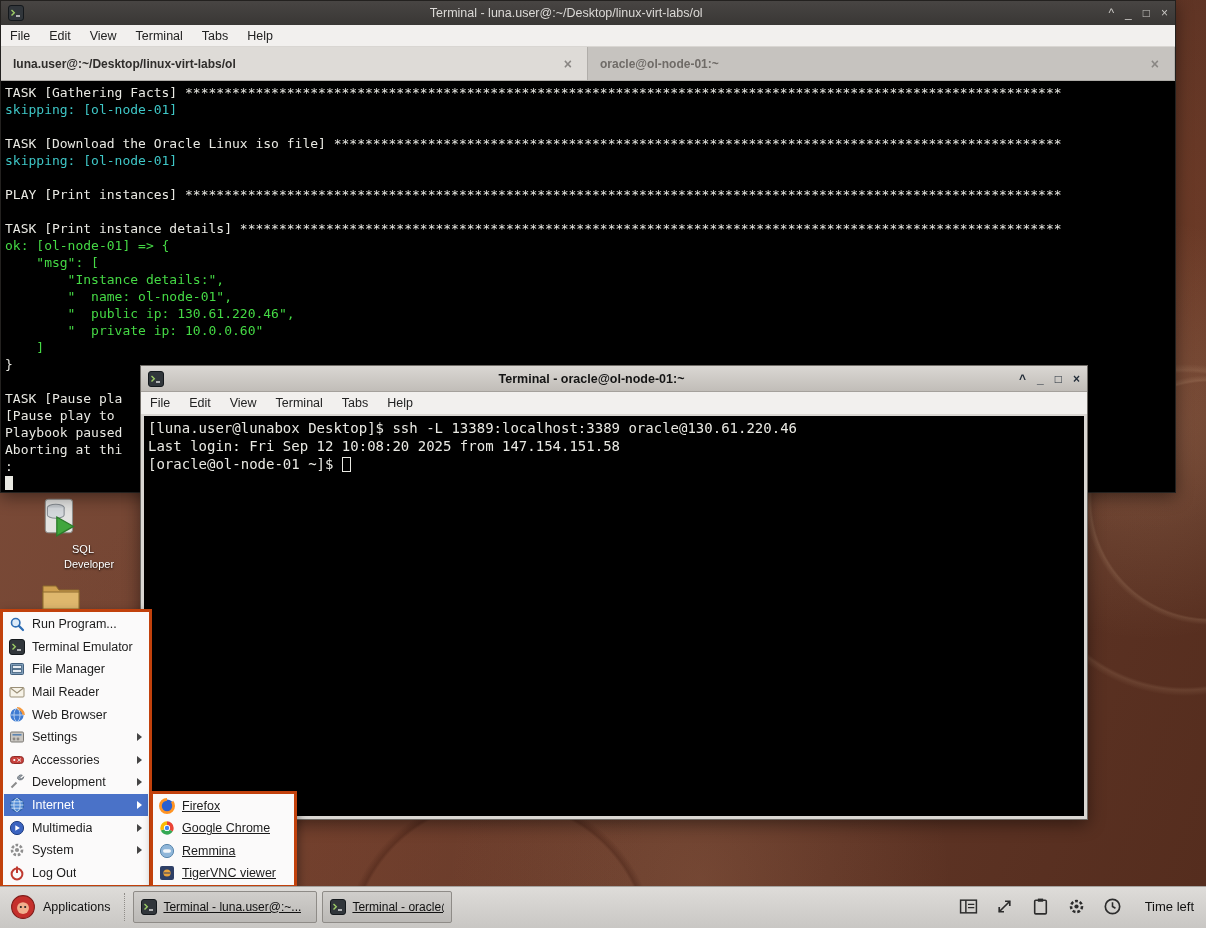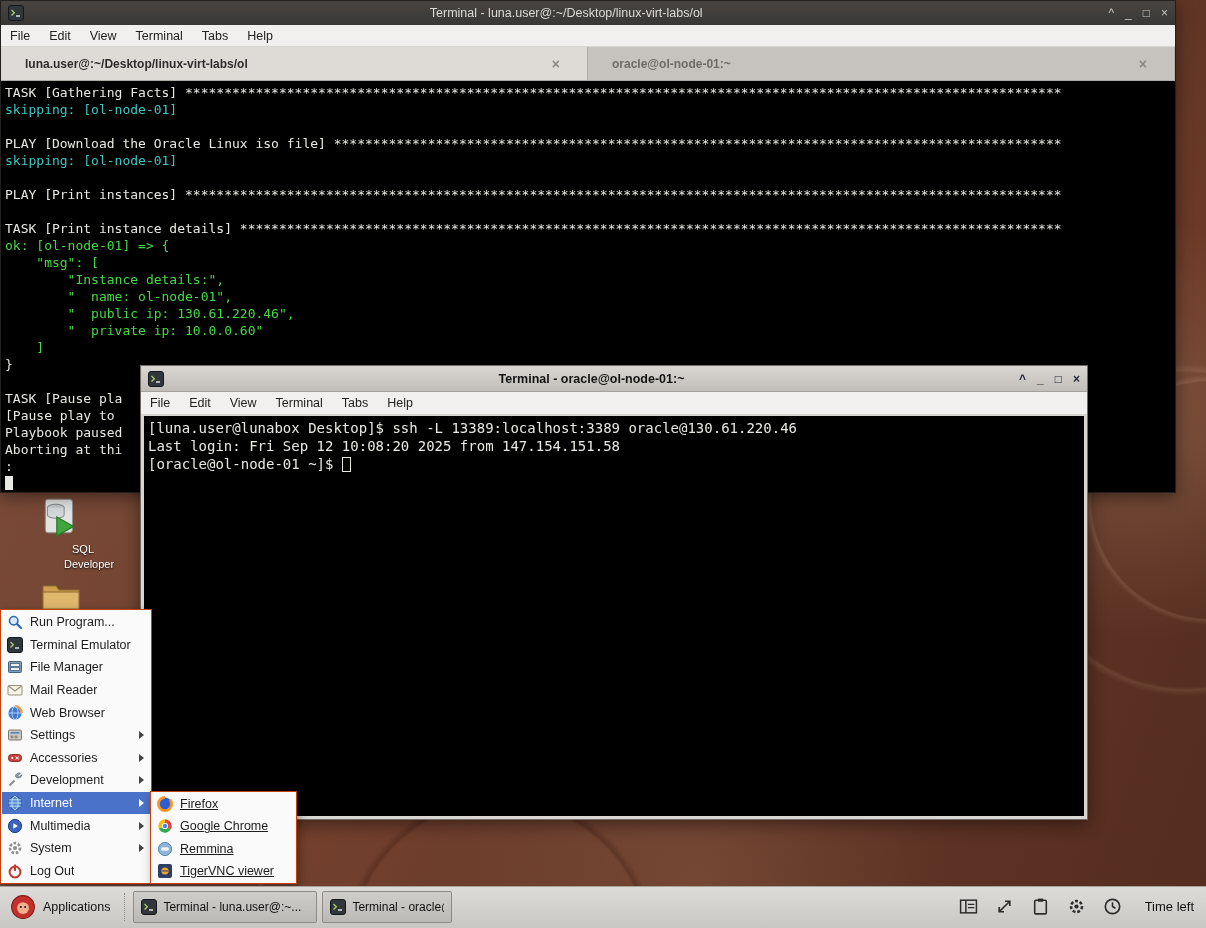--- a/index.html
+++ b/index.html
@@ -30,21 +30,21 @@
   .t2{height:26px;background:linear-gradient(#dad7d3,#c1bdb8);color:#141414;font-weight:bold;border-bottom:1px solid #a5a19c;}
   .titlebar .title{flex:1;text-align:center;font-size:12.5px;white-space:nowrap;overflow:hidden;}
   .ticon{width:16px;height:16px;flex:none;display:inline-flex;}
   .controls{display:flex;gap:11px;align-items:center;flex:none;}
   .wbtn{font-size:12px;line-height:1;cursor:default;}
   .t1 .wbtn{color:#c9c7c4;}
   .t2 .wbtn{color:#222c38;font-weight:bold;}
   .menubar{height:22px;background:#f2f0ee;border-bottom:1px solid #d9d6d2;display:flex;align-items:center;padding:0 9px;gap:19px;font-size:12.5px;color:#222;}
   .w2 .menubar{height:23px;}
   .tabbar{height:34px;background:#c6c3bf;display:flex;border-bottom:1px solid #aeaba7;}
-  .tab{flex:1;display:flex;align-items:center;padding:0 24px;font-size:12px;font-weight:bold;color:#6f6b67;border-right:1px solid #b0ada9;}
+  .tab{flex:1;display:flex;align-items:center;padding:0 12px;font-size:12px;font-weight:bold;color:#6f6b67;border-right:1px solid #b0ada9;}
   .tab.active{background:#dedbd7;color:#2f2d2b;}
   .tab-label{flex:1;white-space:nowrap;overflow:hidden;}
   .tab-close{color:#8a8784;font-size:14px;padding:0 3px;flex:none;}
   .termbody{position:absolute;left:0;right:0;top:80px;bottom:0;background:#000;padding:3px 0 0 4px;overflow:hidden;
     font-family:"DejaVu Sans Mono","Liberation Mono",monospace;}
   .w2 .termbody{top:50px;bottom:3px;left:3px;right:3px;}
   .tline{white-space:pre;font-size:13px;line-height:17px;color:#e9e9e3;}
   .w2 .tline{font-size:14px;line-height:18px;}
   .tline.cyan{color:#3ec6c6;}
   .tline.green{color:#45d945;}
@@ -54,21 +54,21 @@
   
   .deskicon{position:absolute;text-align:center;}
   .icon-sql{left:20px;top:496px;width:82px;z-index:5;}
   .icon-sql .big{width:46px;height:42px;display:inline-block;}
   .icon-label{color:#fff;font-size:11px;line-height:1.35;text-shadow:0 1px 2px rgba(0,0,0,.9);margin-left:44px;}
   .icon-folder{left:40px;top:581px;width:42px;z-index:6;}
   .icon-folder .big{width:40px;height:30px;display:inline-block;}
   .big svg{width:100%;height:100%;display:block;}
 
   
-  .popup{position:absolute;background:#fbfafa;border:1px solid #c2410c;box-shadow:2px 3px 9px rgba(0,0,0,.35);padding:1px;}
+  .popup{position:absolute;background:#fbfafa;border:3px solid #c2410c;box-shadow:2px 3px 9px rgba(0,0,0,.35);padding:1px;}
   #apps-menu{left:0;top:609px;width:152px;z-index:30;}
   #internet-submenu{left:150px;top:791px;width:147px;z-index:35;}
   .mrow{display:flex;align-items:center;gap:7px;padding:0 6px 0 5px;font-size:12.5px;color:#1c1c1c;height:22.6px;}
   #internet-submenu .mrow{height:22.3px;text-decoration:underline;}
   .mrow.hl{background:#4a72c8;color:#fff;}
   .micon{width:16px;height:16px;flex:none;display:inline-flex;}
   .micon svg,.trayicon svg,.ticon svg,[data-icon] svg{width:100%;height:100%;display:block;}
   .mlabel{white-space:nowrap;overflow:hidden;}
   .arrow{margin-left:auto;width:0;height:0;border-left:5px solid #444;border-top:4px solid transparent;border-bottom:4px solid transparent;}
   .mrow.hl .arrow{border-left-color:#fff;}
@@ -78,21 +78,21 @@
     background:linear-gradient(#dedcd9,#c9c7c4);border-top:1px solid #a5a29e;
     display:flex;align-items:center;padding:0 12px 2px 4px;gap:8px;}
   .appbtn{display:flex;align-items:center;gap:7px;font-size:12.5px;color:#111;padding:3px 6px;flex:none;}
   .appbtn .aicon{width:26px;height:26px;display:inline-flex;}
   .psep{width:0;height:28px;border-left:1px dotted #8f8c88;flex:none;}
   #task-buttons{display:flex;gap:5px;flex:none;}
   .taskbtn{height:32px;background:linear-gradient(#d0cecb,#bbb9b6);border:1px solid #8e8b87;border-radius:2px;
     display:flex;align-items:center;gap:6px;padding:0 7px;font-size:12px;color:#111;}
   .taskbtn:first-child{width:184px;}
   .taskbtn:last-child{width:130px;}
-  .tasklabel{white-space:nowrap;overflow:hidden;}
+  .tasklabel{white-space:nowrap;overflow:hidden;text-decoration:underline;}
   .spacer{flex:1;}
   #tray-icons{display:flex;gap:17px;align-items:center;margin-right:15px;flex:none;}
   .trayicon{width:19px;height:19px;display:inline-flex;}
   .timeleft{font-size:13px;color:#111;flex:none;}
 </style>
 </head>
 <body>
 
 <div class="desktop"></div>
 
@@ -144,21 +144,21 @@
       </div>
       <div class="tab">
         <span class="tab-label">oracle@ol-node-01:~</span>
         <span class="tab-close">×</span>
       </div>
     </div>
   <div class="termbody" id="term1">
       <div class="tline white">TASK [Gathering Facts] ****************************************************************************************************************</div>
       <div class="tline cyan">skipping: [ol-node-01]</div>
       <div class="tline white">&nbsp;</div>
-      <div class="tline white">PLAY [Download the Oracle Linux iso file] *********************************************************************************************</div>
+      <div class="tline white">TASK [Download the Oracle Linux iso file] *********************************************************************************************</div>
       <div class="tline cyan">skipping: [ol-node-01]</div>
       <div class="tline white">&nbsp;</div>
       <div class="tline white">PLAY [Print instances] ****************************************************************************************************************</div>
       <div class="tline white">&nbsp;</div>
       <div class="tline white">TASK [Print instance details] *********************************************************************************************************</div>
       <div class="tline green">ok: [ol-node-01] =&gt; {</div>
       <div class="tline green">    "msg": [</div>
       <div class="tline green">        "Instance details:",</div>
       <div class="tline green">        "  name: ol-node-01",</div>
       <div class="tline green">        "  public ip: 130.61.220.46",</div>

